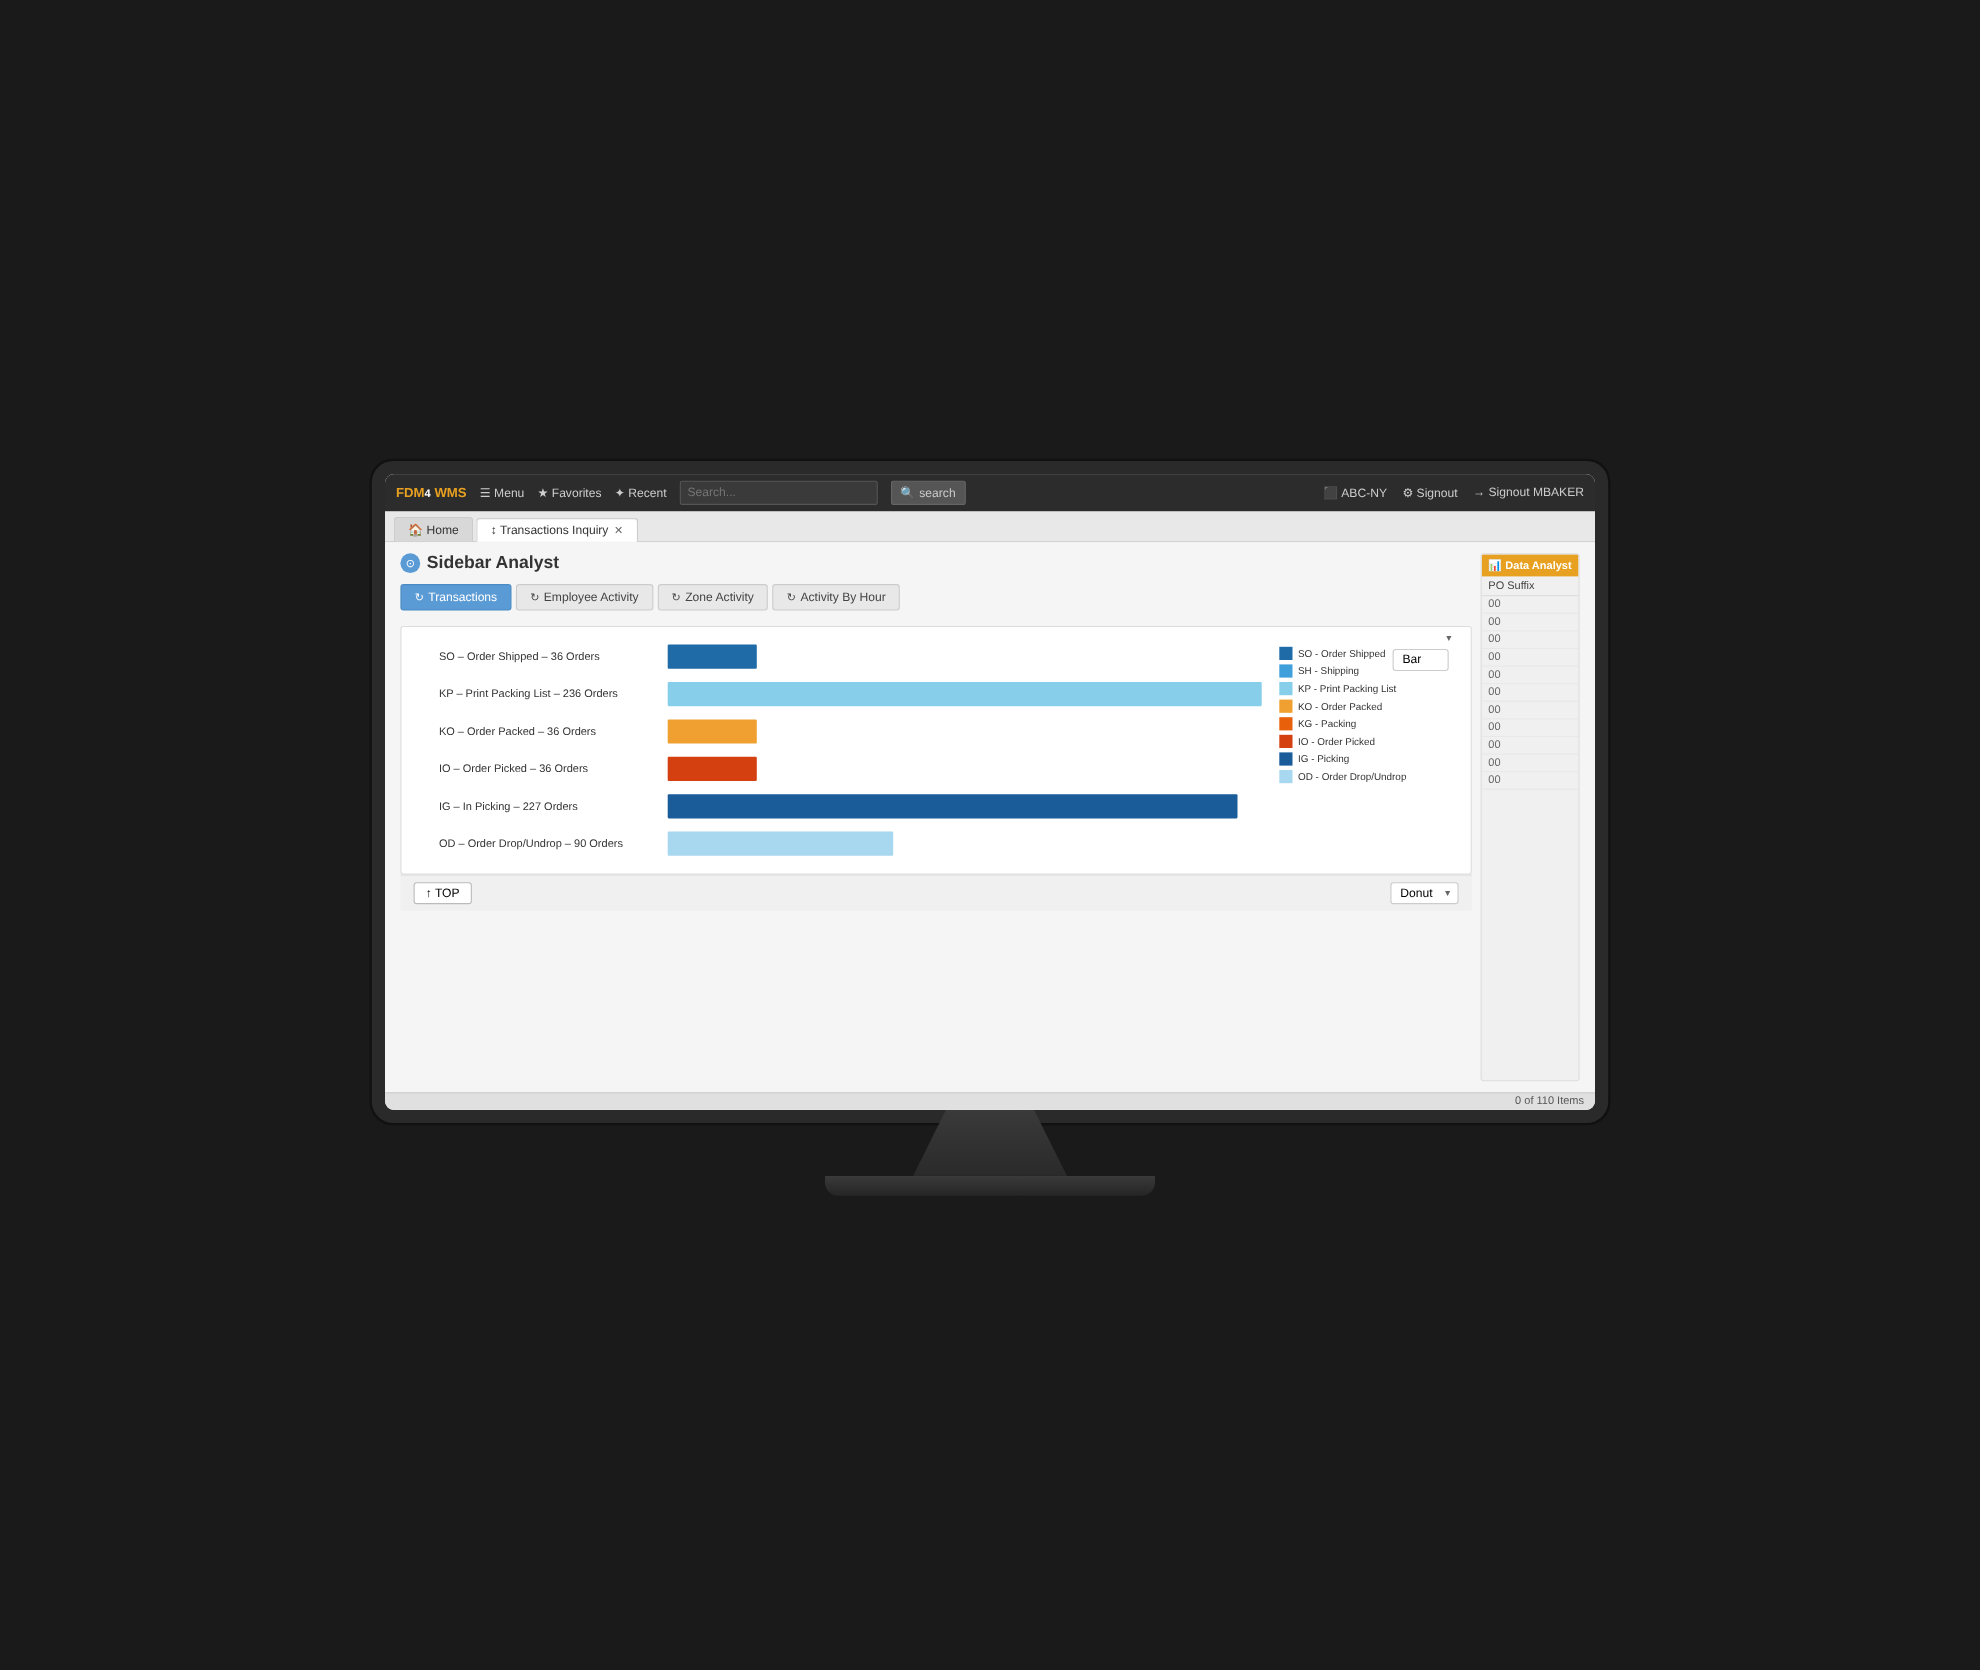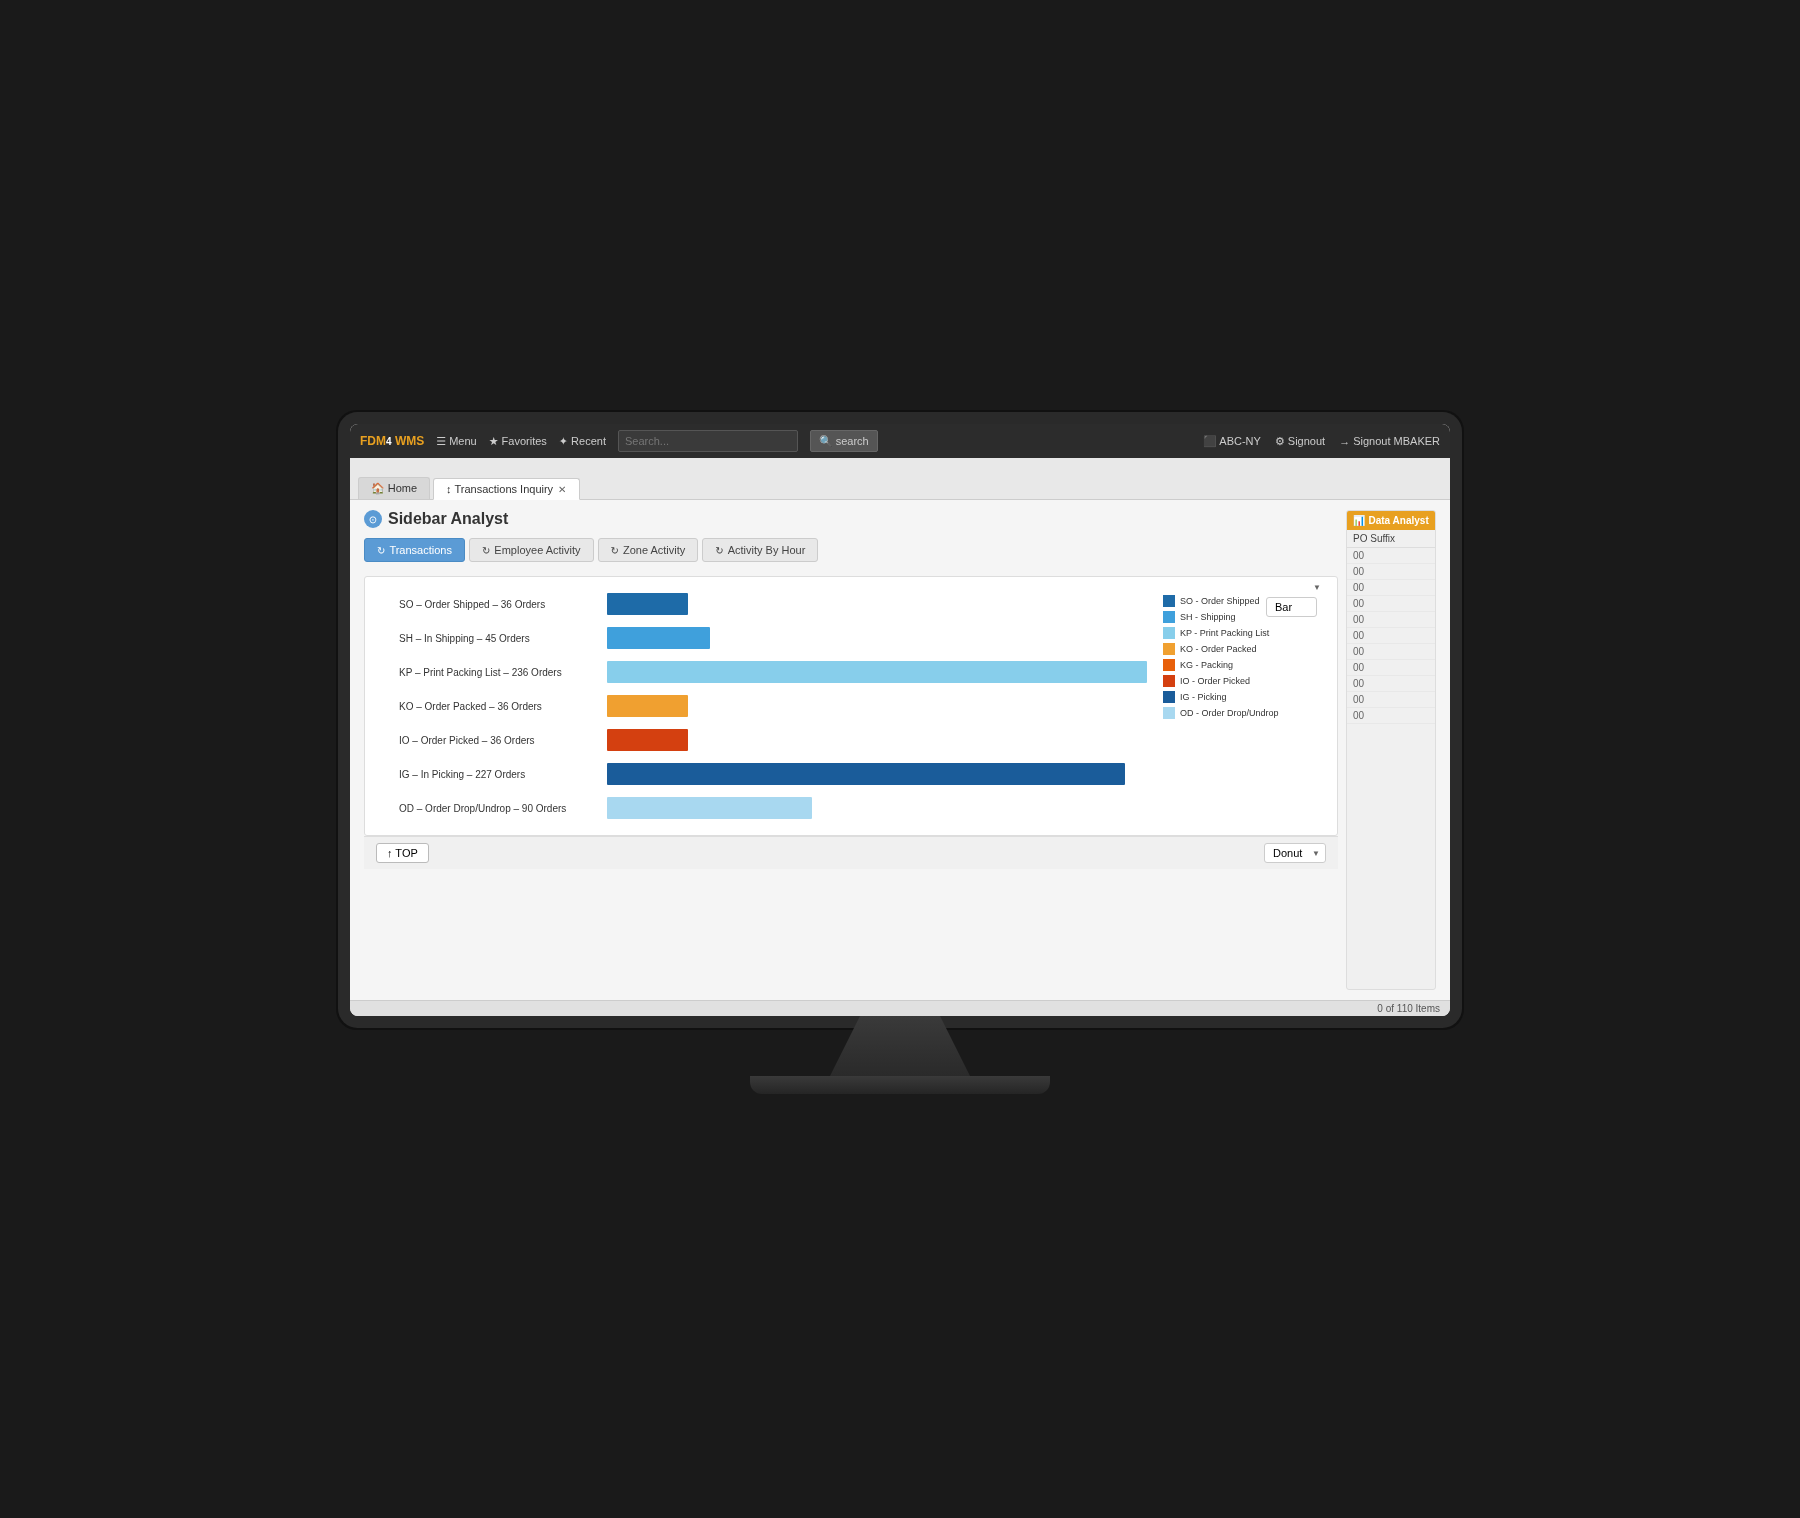--- a/index.html
+++ b/index.html
@@ -82,21 +82,21 @@
       font-size: 11px;
       cursor: pointer;
       display: flex;
       align-items: center;
       gap: 3px;
     }
 
     
     .tabs-bar {
       background: #e8e8e8;
-      height: 42px;
+      height: 28px;
       display: flex;
       align-items: flex-end;
       padding: 0 8px;
       border-bottom: 1px solid #ccc;
     }
     .tab {
       padding: 4px 12px;
       font-size: 11px;
       cursor: pointer;
       border: 1px solid #ccc;
@@ -452,26 +452,20 @@
           <div class="chart-body">
             <div class="bar-chart" id="bar-chart-container">
 
             <div class="bar-row">
                   <div class="bar-label">SO – Order Shipped – 36 Orders</div>
                   <div class="bar-track">
                     <div class="bar-fill" style="width: 15%; background-color: rgb(30, 107, 168);"></div>
                   </div>
                 </div>
                 <div class="bar-row">
-                  <div class="bar-label">SH – In Shipping – 45 Orders</div>
-                  <div class="bar-track">
-                    <div class="bar-fill" style="width: 19%; background-color: rgb(63, 160, 220);"></div>
-                  </div>
-                </div>
-                <div class="bar-row">
                   <div class="bar-label">KP – Print Packing List – 236 Orders</div>
                   <div class="bar-track">
                     <div class="bar-fill" style="width: 100%; background-color: rgb(135, 206, 235);"></div>
                   </div>
                 </div>
                 <div class="bar-row">
                   <div class="bar-label">KO – Order Packed – 36 Orders</div>
                   <div class="bar-track">
                     <div class="bar-fill" style="width: 15%; background-color: rgb(240, 160, 48);"></div>
                   </div>

